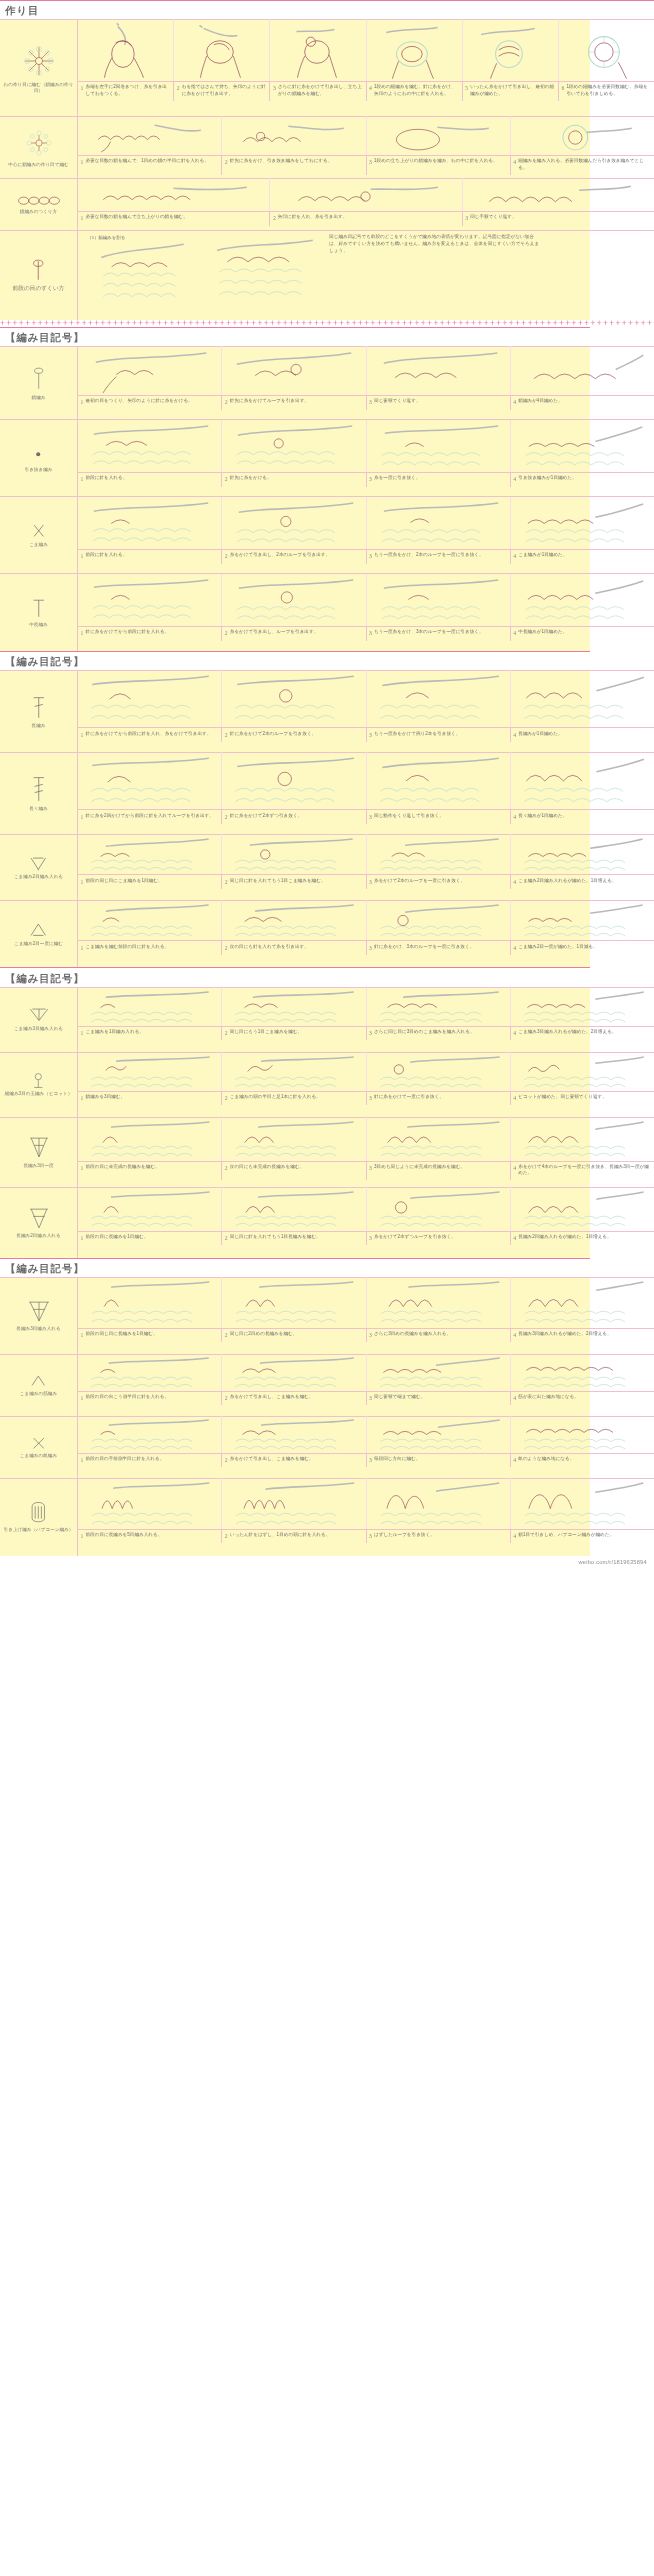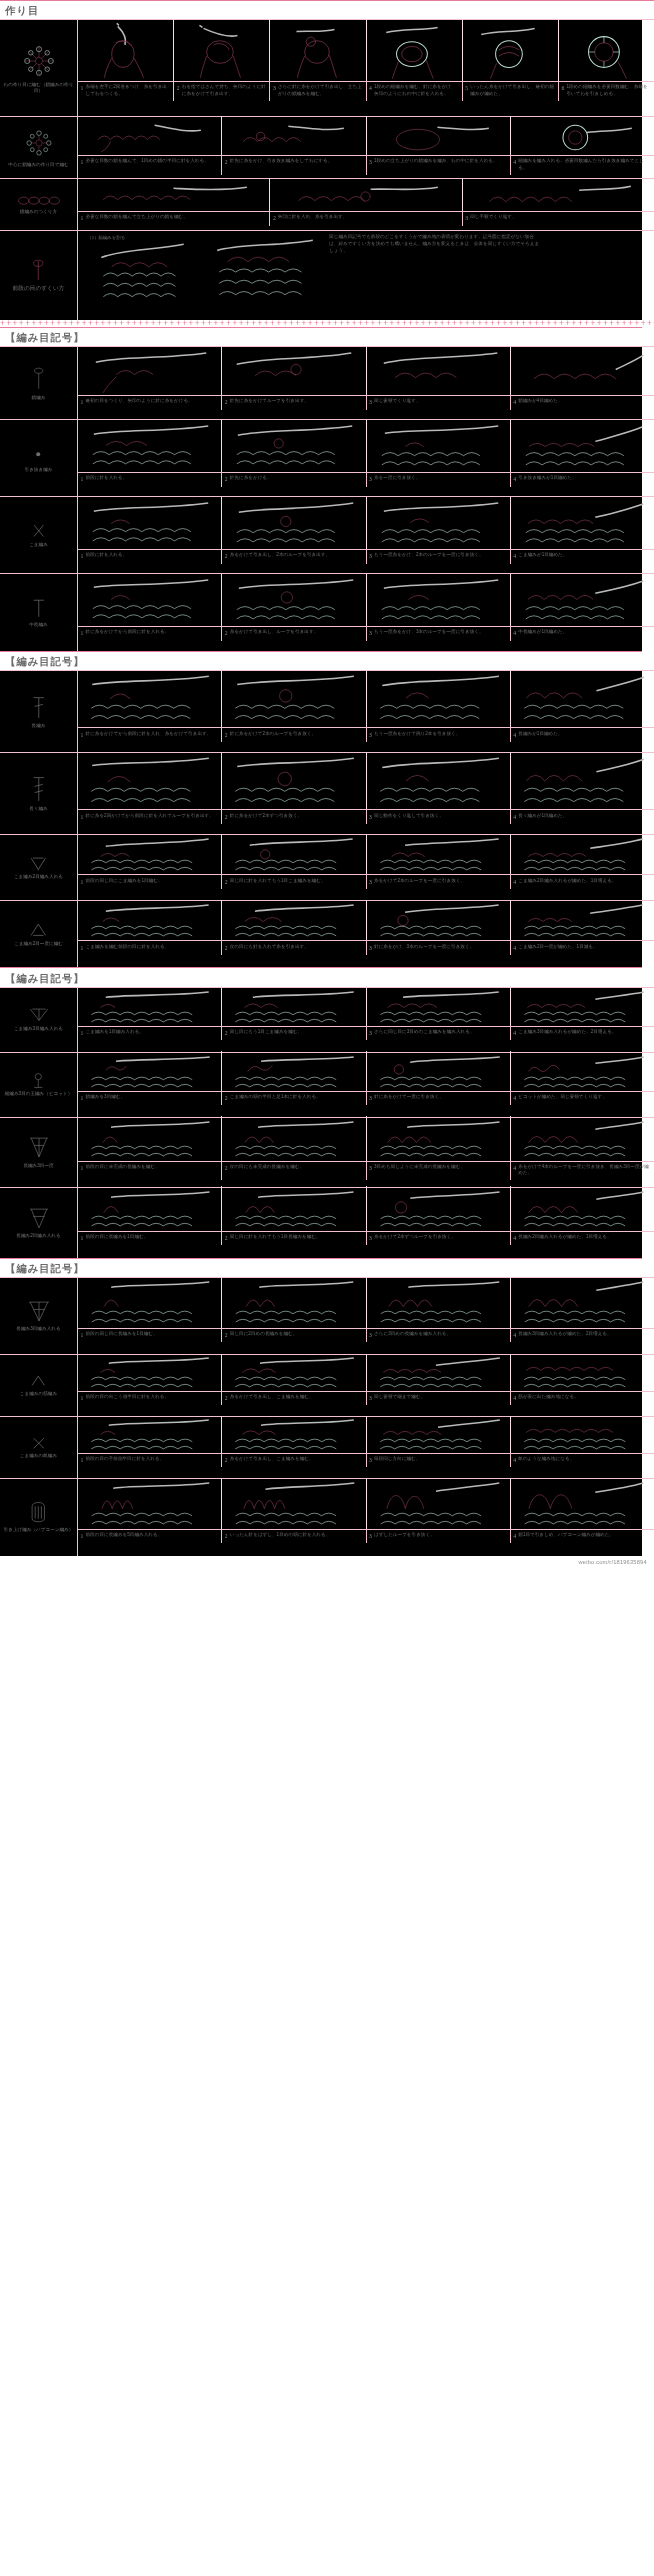--- a/index.html
+++ b/index.html
@@ -6,21 +6,21 @@
   html, body { margin:0; padding:0; background:#ffffff; }
   body {
     width:654px;
     font-family: "Liberation Sans", sans-serif;
     color:#4a4a4a;
     -webkit-font-smoothing: none;
   }
   .page { width:654px; position:relative; background:#fff; }
 
   
-  .section { width:642px; border-top:1px solid #e87c9a; background:#000000; }
+  .section { width:590px; border-top:1px solid #e87c9a; background:#fef9c3; }
   .sec-head {
     display:flex; align-items:center;
     background:#fff; padding:3.1px 5.2px 1px 5.2px;
   }
   .sec-head .bracket {
     font-size:10.3px; color:#6b6b6b; letter-spacing:1px;
     font-weight:bold;
   }
   .divider-dots {
     height:7.2px; width:654px; overflow:hidden;

